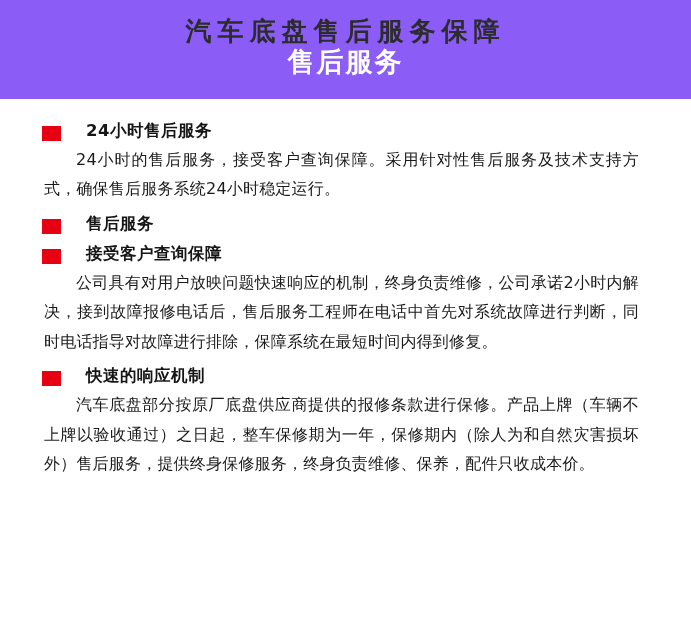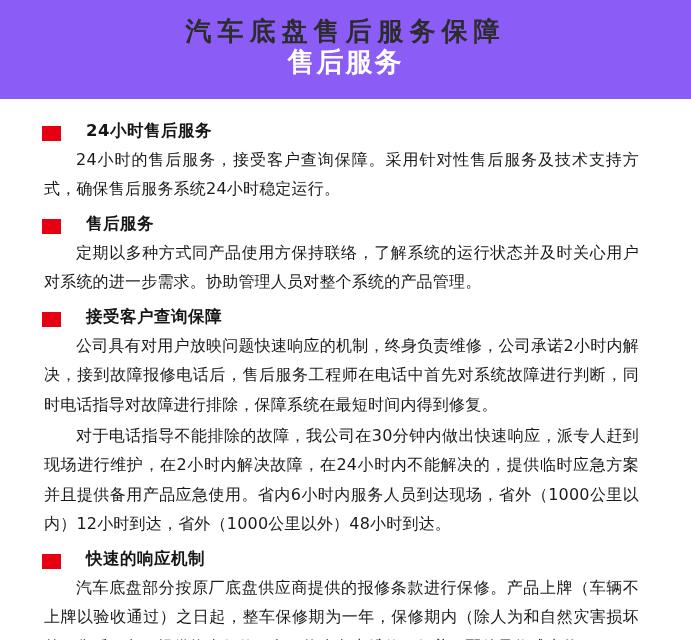--- a/index.html
+++ b/index.html
@@ -115,30 +115,28 @@
         <span class="section-title">24小时售后服务</span>
       </div>
       <p class="para">24小时的售后服务，接受客户查询保障。采用针对性售后服务及技术支持方式，确保售后服务系统24小时稳定运行。</p>
     </div>
 
     <div class="section">
       <div class="section-head">
         <span class="bullet"></span>
         <span class="section-title">售后服务</span>
       </div>
-      <p class="para">定期以多种方式同产品使用方保持联络，了解系统的运行状态并及时关心用户对系统的进一步需求。协助管理人员对整个系统的产品管理。</p>
     </div>
 
     <div class="section">
       <div class="section-head">
         <span class="bullet"></span>
         <span class="section-title">接受客户查询保障</span>
       </div>
       <p class="para">公司具有对用户放映问题快速响应的机制，终身负责维修，公司承诺2小时内解决，接到故障报修电话后，售后服务工程师在电话中首先对系统故障进行判断，同时电话指导对故障进行排除，保障系统在最短时间内得到修复。</p>
-      <p class="para">对于电话指导不能排除的故障，我公司在30分钟内做出快速响应，派专人赶到现场进行维护，在2小时内解决故障，在24小时内不能解决的，提供临时应急方案并且提供备用产品应急使用。省内6小时内服务人员到达现场，省外（1000公里以内）12小时到达，省外（1000公里以外）48小时到达。</p>
     </div>
 
     <div class="section">
       <div class="section-head">
         <span class="bullet"></span>
         <span class="section-title">快速的响应机制</span>
       </div>
       <p class="para">汽车底盘部分按原厂底盘供应商提供的报修条款进行保修。产品上牌（车辆不上牌以验收通过）之日起，整车保修期为一年，保修期内（除人为和自然灾害损坏外）售后服务，提供终身保修服务，终身负责维修、保养，配件只收成本价。</p>
     </div>
 

